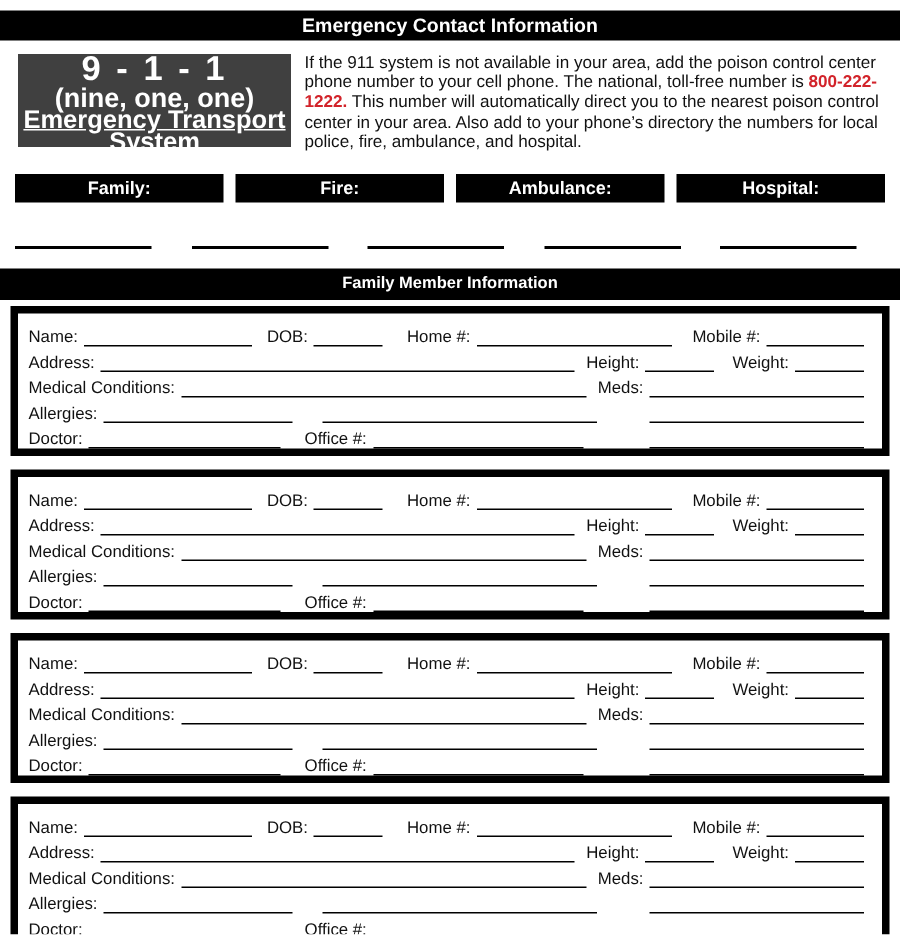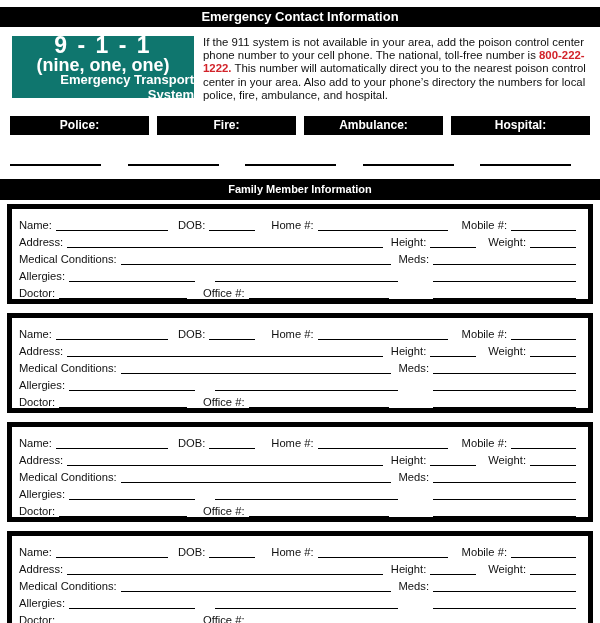--- a/index.html
+++ b/index.html
@@ -10,21 +10,21 @@
   
   .section-bar { background:#000; color:#fff; font-weight:bold; text-align:center; width:600px; }
   .bar-emergency { font-size:13px; padding:2px 0 3px; }
   .bar-family { font-size:11px; padding:4px 0 5px; margin-top:13px; }
 
   
   .row-911 { display:flex; margin:9px 12px 0 12px; }
   .red-box { width:182px; height:62px; background:#d2232a; color:#fff; display:flex; flex-direction:column; align-items:center; justify-content:center; text-align:center; flex:none; }
   .red-box .num { font-size:23px; font-weight:bold; letter-spacing:2px; line-height:26px; }
   .red-box .words { font-size:18px; font-weight:bold; line-height:14px; }
-  .red-box .caption { font-size:13px; font-weight:bold; line-height:15px; }
+  .red-box .caption { font-size:17px; font-weight:bold; line-height:15px;text-decoration:underline; }
   .intro { flex:1; margin-left:9px; font-size:11.4px; line-height:13.2px; text-align:left; }
   .intro .phone { color:#d2232a; font-weight:bold; }
 
   
   .contact-labels { display:flex; gap:8px; margin:14px 10px 0; }
   .contact-labels .cbox { flex:1; background:#000; color:#fff; font-weight:bold; font-size:12px; text-align:center; height:19px; line-height:19px; }
   .contact-blanks { display:flex; gap:8px; margin:29px 10px 0; }
   .contact-blanks .cell { flex:1; }
   .contact-blanks .cline { width:91px; height:0; border-bottom:2px solid #000; }
 
@@ -45,30 +45,30 @@
 </head>
 <body>
 
 <div class="page">
 
   <div class="section-bar bar-emergency">
     <span>Emergency Contact Information</span>
   </div>
 
   <div class="row-911">
-    <div class="red-box" style="background: #0f766e; color: rgb(255, 255, 255); text-align: right;">
+    <div class="red-box" style="background: #404040; color: rgb(255, 255, 255);">
       <div class="num">9 - 1 - 1</div>
       <div class="words">(nine, one, one)</div>
       <div class="caption">Emergency Transport System</div>
     </div>
     <p class="intro"><span>If the 911 system is not available in your area, add the poison control center phone number to your cell phone. The national, toll-free number is </span><span class="phone" style="color: rgb(210, 35, 42);">800-222-1222.</span><span> This number will automatically direct you to the nearest poison control center in your area. Also add to your phone’s directory the numbers for local police, fire, ambulance, and hospital.</span></p>
   </div>
 
   <div class="contact-labels">
-    <div class="cbox">Police:</div>
+    <div class="cbox">Family:</div>
     <div class="cbox">Fire:</div>
     <div class="cbox">Ambulance:</div>
     <div class="cbox">Hospital:</div>
   </div>
 
   <div class="contact-blanks">
     <div class="cell">
         <div class="cline"></div>
       </div>
     <div class="cell">

